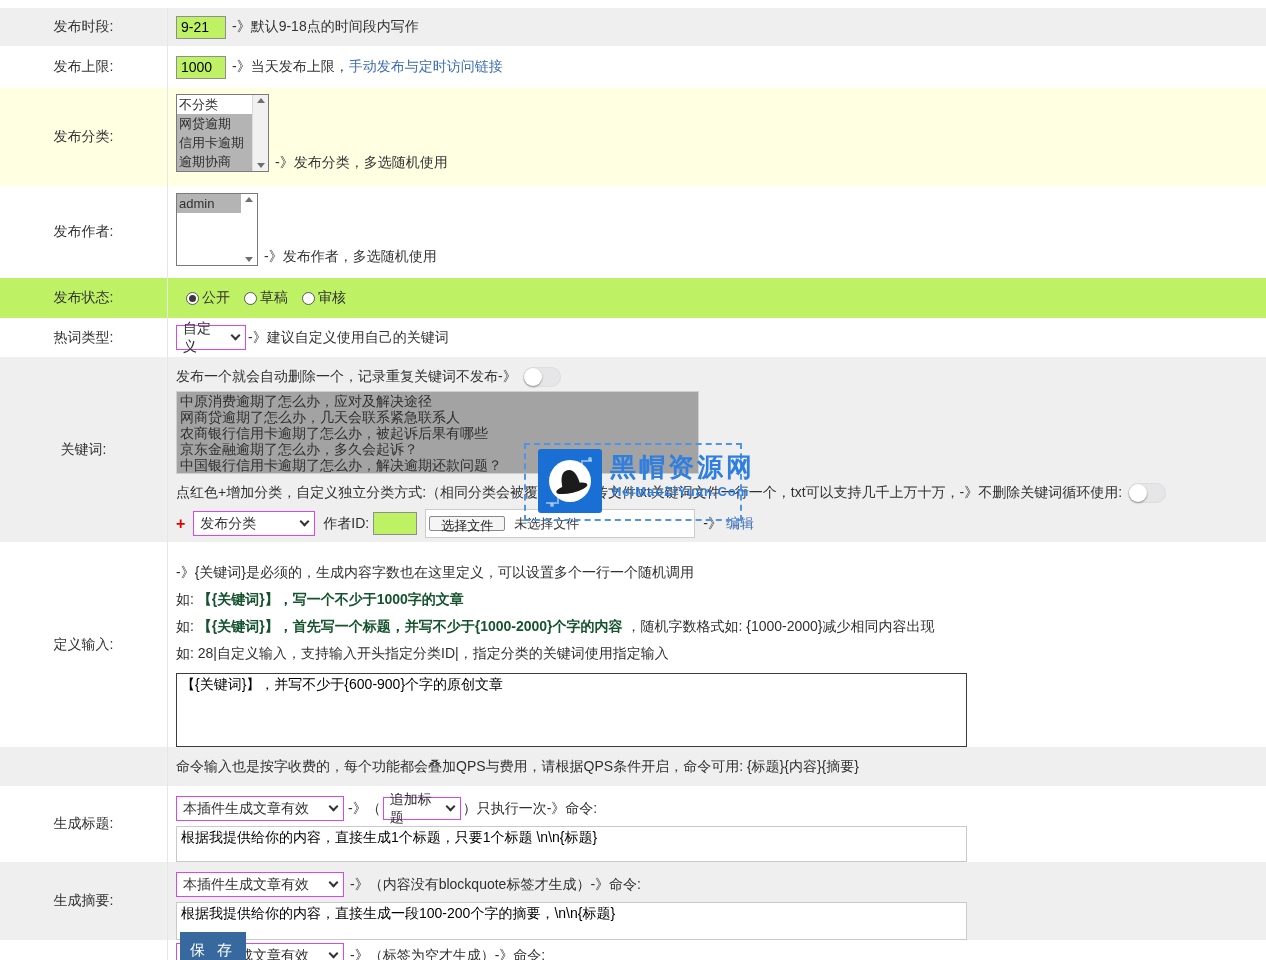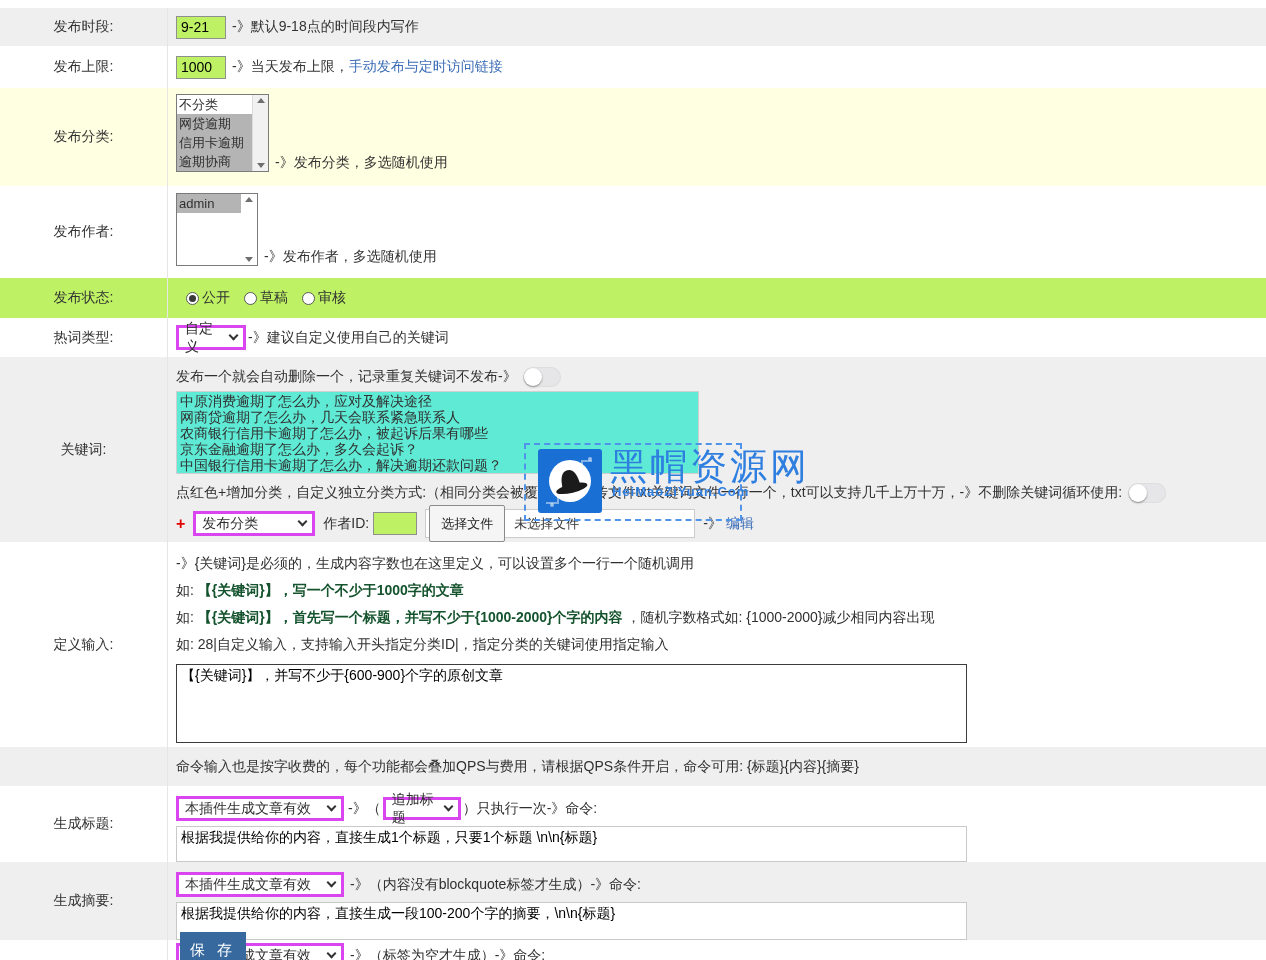--- a/index.html
+++ b/index.html
@@ -23,21 +23,21 @@
   .r9 { height:39px; background:#efefef; }
   .r10 { height:76px; background:#fff; }
   .r11 { height:78px; background:#efefef; }
   .r12 { height:20px; background:#fff; position:relative; }
   .txt { border:1px solid #8f8f8f; background:#bef264; height:23px; font-size:14px; padding:0 4px;
          font-family:"Liberation Sans","DejaVu Sans",sans-serif; }
   .w50 { width:50px; } .w44 { width:44px; }
   .desc { margin-left:6px; color:#333; }
   a.link { color:#3b6cb6; text-decoration:none; cursor:pointer; }
   
-  .sel { display:inline-flex; align-items:center; justify-content:space-between; border:3px solid #d946ef;
+  .sel { display:inline-flex; align-items:center; justify-content:space-between; border:1px solid #d946ef;
          background:#fff; height:25px; padding:0 6px; font-size:14px; cursor:default; }
   .caret { width:7px; height:7px; border-right:2px solid #333; border-bottom:2px solid #333;
            transform:rotate(45deg); margin-top:-4px; margin-left:8px; flex:0 0 auto; }
   .w70 { width:70px; } .w122 { width:122px; } .w168 { width:168px; } .w78 { width:78px; }
   
   .listbox { display:flex; border:1px solid #7a7a7a; background:#fff; }
   .lb-options { flex:1; overflow:hidden; font-size:13px; }
   .lb-opt { height:19px; line-height:19px; padding:0 2px; white-space:nowrap; }
   .lb-opt.selected { background:#b4b4b4; }
   .lb-scroll { width:16px; flex:0 0 16px; background:#f1f1f1; border-left:1px solid #dcdcdc;
@@ -51,48 +51,48 @@
            align-items:center; justify-content:center; background:#fff; margin-right:3px; vertical-align:-2px; }
   .rdot { width:7px; height:7px; background:#3a3a3a; border-radius:50%; }
   .radio-group span.rlabel { margin-right:14px; }
   
   .toggle { width:38px; height:20px; border-radius:10px; background:#e6e6e8; display:inline-block;
             position:relative; vertical-align:middle; margin-left:6px; box-shadow:inset 0 0 0 1px #dedede; cursor:pointer; }
   .knob { position:absolute; left:1px; top:1px; width:18px; height:18px; border-radius:50%; background:#fff;
           box-shadow:0 1px 2px rgba(0,0,0,.4); }
   
   .kw-line1 { margin-top:2px; display:flex; align-items:center; }
-  .kw-box { margin-top:4px; width:523px; height:83px; border:1px solid #cfcfcf; background:#5eead4;
+  .kw-box { margin-top:4px; width:523px; height:83px; border:1px solid #cfcfcf; background:#a3a3a3;
             font-size:14px; line-height:16px; padding:1px 3px; overflow:hidden; }
   .kw-tip { margin-top:9px; display:flex; align-items:center; white-space:nowrap; }
   .kw-controls { margin-top:6px; display:flex; align-items:center; }
   .plus { color:#e00000; font-weight:bold; font-size:16px; margin-right:8px; }
   .filebox { display:inline-flex; align-items:center; border:1px solid #ccc; background:#fff; height:29px;
              width:270px; padding-left:3px; margin-left:8px; }
-  .filebtn { border:1px solid #8b8b8b; background:#f5f5f5; border-radius:2px; height:37px; padding:0 11px;
+  .filebtn { border:1px solid #8b8b8b; background:#f5f5f5; border-radius:2px; height:15px; padding:0 11px;
              font-size:13px; font-family:inherit; color:#222; cursor:pointer; }
   .filestatus { margin-left:9px; font-size:13px; color:#333; }
   
   .def-line { margin:4px 0; line-height:19px; }
   .red { color:#14532d; font-weight:bold; }
   .def-area { margin-top:6px; width:791px; height:79px; border:1px solid #3c3c3c; background:#fff;
               font-size:14px; padding:2px 4px; resize:none; font-family:inherit; line-height:17px; }
   .gen-area { margin-top:5px; width:791px; height:39px; border:1px solid #c9c9c9; background:#fff;
               font-size:14px; padding:2px 4px; resize:none; font-family:inherit; line-height:17px; }
   .gen-line { display:flex; align-items:center; margin-top:4px; }
   
   .save-btn { position:absolute; left:180px; top:932px; width:66px; height:36px; background:#37699e;
               color:#fff; border:none; font-size:15px; font-family:inherit; letter-spacing:4px;
               cursor:pointer; z-index:7; }
   
   .watermark { position:absolute; left:524px; top:443px; width:218px; height:78px;
                border:2px dashed #4f94e8; z-index:5; pointer-events:none; display:flex; align-items:flex-start; }
   .wm-logo { margin:4px 0 0 12px; flex:0 0 64px; }
   .wm-text { margin-left:8px; margin-top:6px; }
-  .wm-title { font-size:37px; font-weight:normal; color:#2f7fe0; letter-spacing:3px; line-height:32px; white-space:nowrap; }
+  .wm-title { font-size:26px; font-weight:bold; color:#2f7fe0; letter-spacing:3px; line-height:32px; white-space:nowrap; }
   .wm-domain { font-size:13px; font-weight:bold; color:#2f7fe0; letter-spacing:1px; margin-top:1px; margin-left:2px; }
   .nowrap { white-space:nowrap; }
 </style>
 </head>
 <body>
 
 <div class="page">
   <div class="toprow"></div>
 
   <div class="row r1">
@@ -207,21 +207,21 @@
           <span class="filestatus">未选择文件</span>
         </div>
         <span style="margin-left:8px;">-》</span>
         <a class="link" style="margin-left:4px;">编辑</a>
       </div>
     </div>
   </div>
 
   <div class="row r8">
     <div class="label-cell">定义输入:</div>
-    <div class="content-cell content-col" style="padding-top:8px;">
+    <div class="content-cell content-col" style="padding-top:8px;margin-top:9px;">
       <div class="def-line">-》{关键词}是必须的，生成内容字数也在这里定义，可以设置多个一行一个随机调用</div>
       <div class="def-line">
         <span>如:</span>
         <span class="red">【{关键词}】，写一个不少于1000字的文章</span>
       </div>
       <div class="def-line">
         <span>如:</span>
         <span class="red">【{关键词}】，首先写一个标题，并写不少于{1000-2000}个字的内容</span>
         <span>，随机字数格式如: {1000-2000}减少相同内容出现</span>
       </div>

